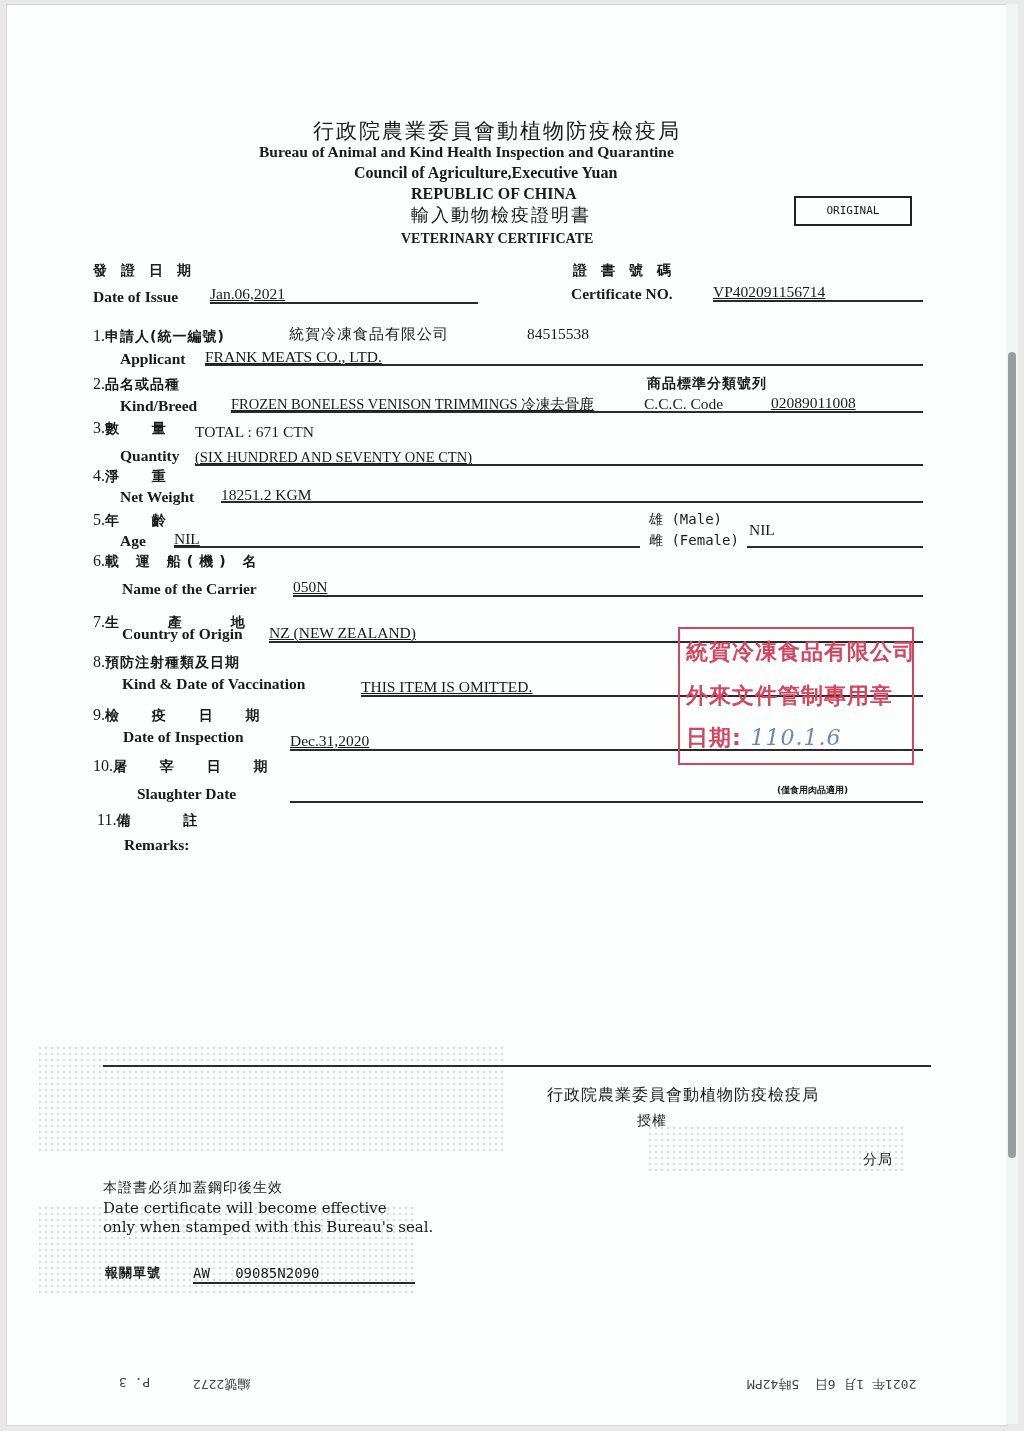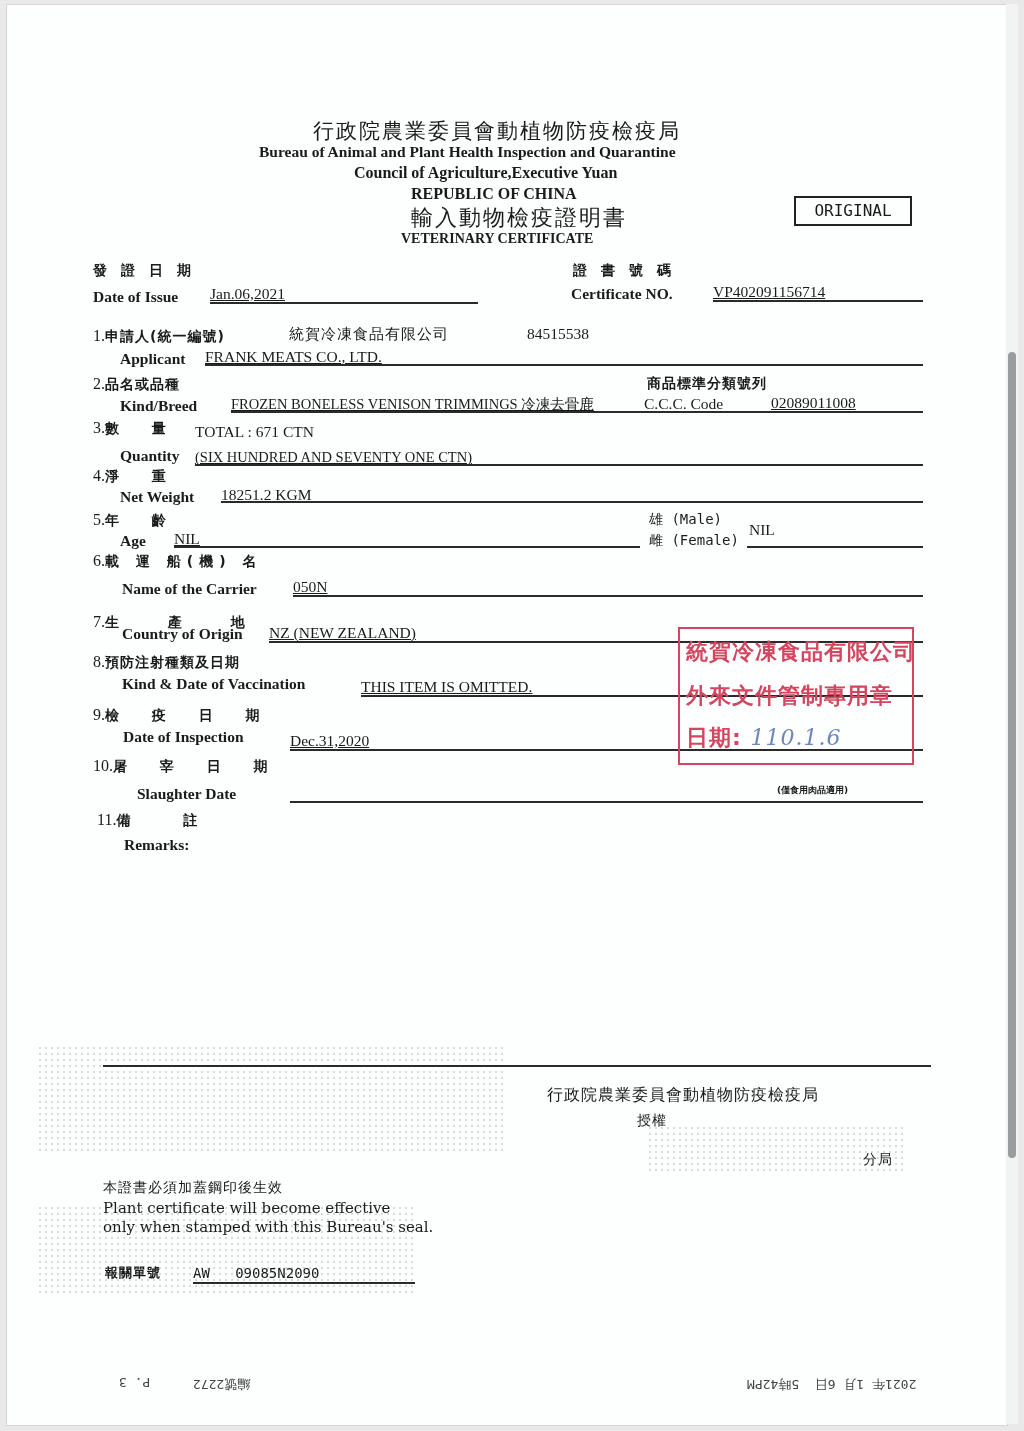--- a/index.html
+++ b/index.html
@@ -14,44 +14,44 @@
   .hdr-en{font-weight:bold;font-size:15.5px;}
   .hdr-en2{font-size:16px;font-weight:bold;}
   .zh{font-family:"DejaVu Sans",sans-serif;font-size:14px;font-weight:bold;letter-spacing:1px;}
   .zh-sp{letter-spacing:14px;}
   .lbl{font-size:15.5px;font-weight:bold;}
   .val{font-family:"Liberation Sans Narrow","Liberation Serif",serif;font-size:15.5px;text-decoration:underline;}
   .valn{font-size:15.5px;}
   .rule{position:absolute;height:2px;background:#2a2a2a;}
   .mono{font-family:"DejaVu Sans Mono","Liberation Mono",monospace;}
   .original-box{position:absolute;left:787px;top:191px;width:114px;height:26px;border:2px solid #222;
-       font-family:"DejaVu Sans Mono",monospace;font-size:16px;text-align:center;line-height:26px;}
+       font-family:"DejaVu Sans Mono",monospace;font-size:11px;text-align:center;line-height:26px;}
   .stamp{position:absolute;left:671px;top:622px;width:232px;height:134px;border:2px solid #d4465f;
          color:#d4465f;font-family:"DejaVu Sans",sans-serif;font-weight:bold;}
   .stamp .l{position:absolute;left:6px;font-size:22px;letter-spacing:1px;white-space:nowrap;}
   .stamp .hand{color:#6f86b8;font-family:"DejaVu Serif",serif;font-weight:normal;font-style:italic;font-size:22px;}
   .noise{position:absolute;background-image:radial-gradient(#b8bcbc 0.8px,transparent 1.2px);
          background-size:6px 6px;opacity:.55;}
   .flip{transform:rotate(180deg);}
   .remarks{font-size:15.5px;line-height:23px;}
 </style>
 </head>
 <body>
 
 <div class="page">
 
   <div class="noise" style="left:30px;top:1040px;width:470px;height:110px;"></div>
   <div class="noise" style="left:30px;top:1200px;width:380px;height:90px;"></div>
   <div class="noise" style="left:640px;top:1120px;width:260px;height:50px;"></div>
 
   <div class="abs hdr-zh" style="left:306px;top:112px;">行政院農業委員會動植物防疫檢疫局</div>
-  <div class="abs hdr-en" style="left:252px;top:138px;">Bureau of Animal and Plant Health Inspection and Quarantine</div>
+  <div class="abs hdr-en" style="left:252px;top:138px;">Bureau of Animal and Kind Health Inspection and Quarantine</div>
   <div class="abs hdr-en2" style="left:347px;top:159px;">Council of Agriculture,Executive Yuan</div>
   <div class="abs hdr-en2" style="left:404px;top:180px;">REPUBLIC OF CHINA</div>
-  <div class="abs hdr-zh" style="left:404px;top:198px;font-size:22px;">輸入動物檢疫證明書</div>
+  <div class="abs hdr-zh" style="left:404px;top:198px;font-size:18px;">輸入動物檢疫證明書</div>
   <div class="abs" style="left:394px;top:226px;font-size:14px;font-weight:bold;">VETERINARY CERTIFICATE</div>
   <div class="original-box">ORIGINAL</div>
 
   <div class="abs zh zh-sp" style="left:86px;top:257px;">發證日期</div>
   <div class="abs lbl" style="left:86px;top:283px;">Date of Issue</div>
   <div class="abs val" style="left:203px;top:280px;">Jan.06,2021</div>
   <div class="rule" style="left:203px;top:297px;width:268px;"></div>
 
   <div class="abs zh zh-sp" style="left:566px;top:257px;">證書號碼</div>
   <div class="abs lbl" style="left:564px;top:280px;">Certificate NO.</div>
@@ -151,21 +151,21 @@
       <span class="hand">110.1.6</span>
     </div>
   </div>
 
   <div class="rule" style="left:96px;top:1060px;width:828px;height:2px;"></div>
   <div class="abs zh" style="left:540px;top:1080px;font-weight:normal;font-size:16px;">行政院農業委員會動植物防疫檢疫局</div>
   <div class="abs zh" style="left:630px;top:1107px;font-weight:normal;font-size:14px;">授權</div>
   <div class="abs zh" style="left:856px;top:1146px;font-weight:normal;font-size:14px;">分局</div>
 
   <div class="abs zh" style="left:96px;top:1174px;font-weight:normal;font-size:14px;">本證書必須加蓋鋼印後生效</div>
-  <div class="abs" style="left:96px;top:1194px;font-size:15px;font-family:'DejaVu Serif',serif;">Plant certificate will become effective</div>
+  <div class="abs" style="left:96px;top:1194px;font-size:15px;font-family:'DejaVu Serif',serif;">Date certificate will become effective</div>
   <div class="abs" style="left:96px;top:1213px;font-size:15px;font-family:'DejaVu Serif',serif;">only when stamped with this Bureau's seal.</div>
   <div class="abs zh" style="left:98px;top:1259px;font-size:13px;">報關單號</div>
   <div class="abs mono" style="left:186px;top:1260px;font-size:14px;white-space:pre;">AW   09085N2090</div>
   <div class="rule" style="left:186px;top:1277px;width:222px;height:1.5px;"></div>
 
   <div class="abs flip mono" style="left:112px;top:1370px;font-size:13px;color:#444;">P. 3</div>
   <div class="abs flip mono" style="left:186px;top:1370px;font-size:13px;color:#444;">編號2272</div>
   <div class="abs flip mono" style="left:740px;top:1370px;font-size:13px;color:#444;white-space:pre;">2021年 1月 6日  5時42PM</div>
 </div>
 

